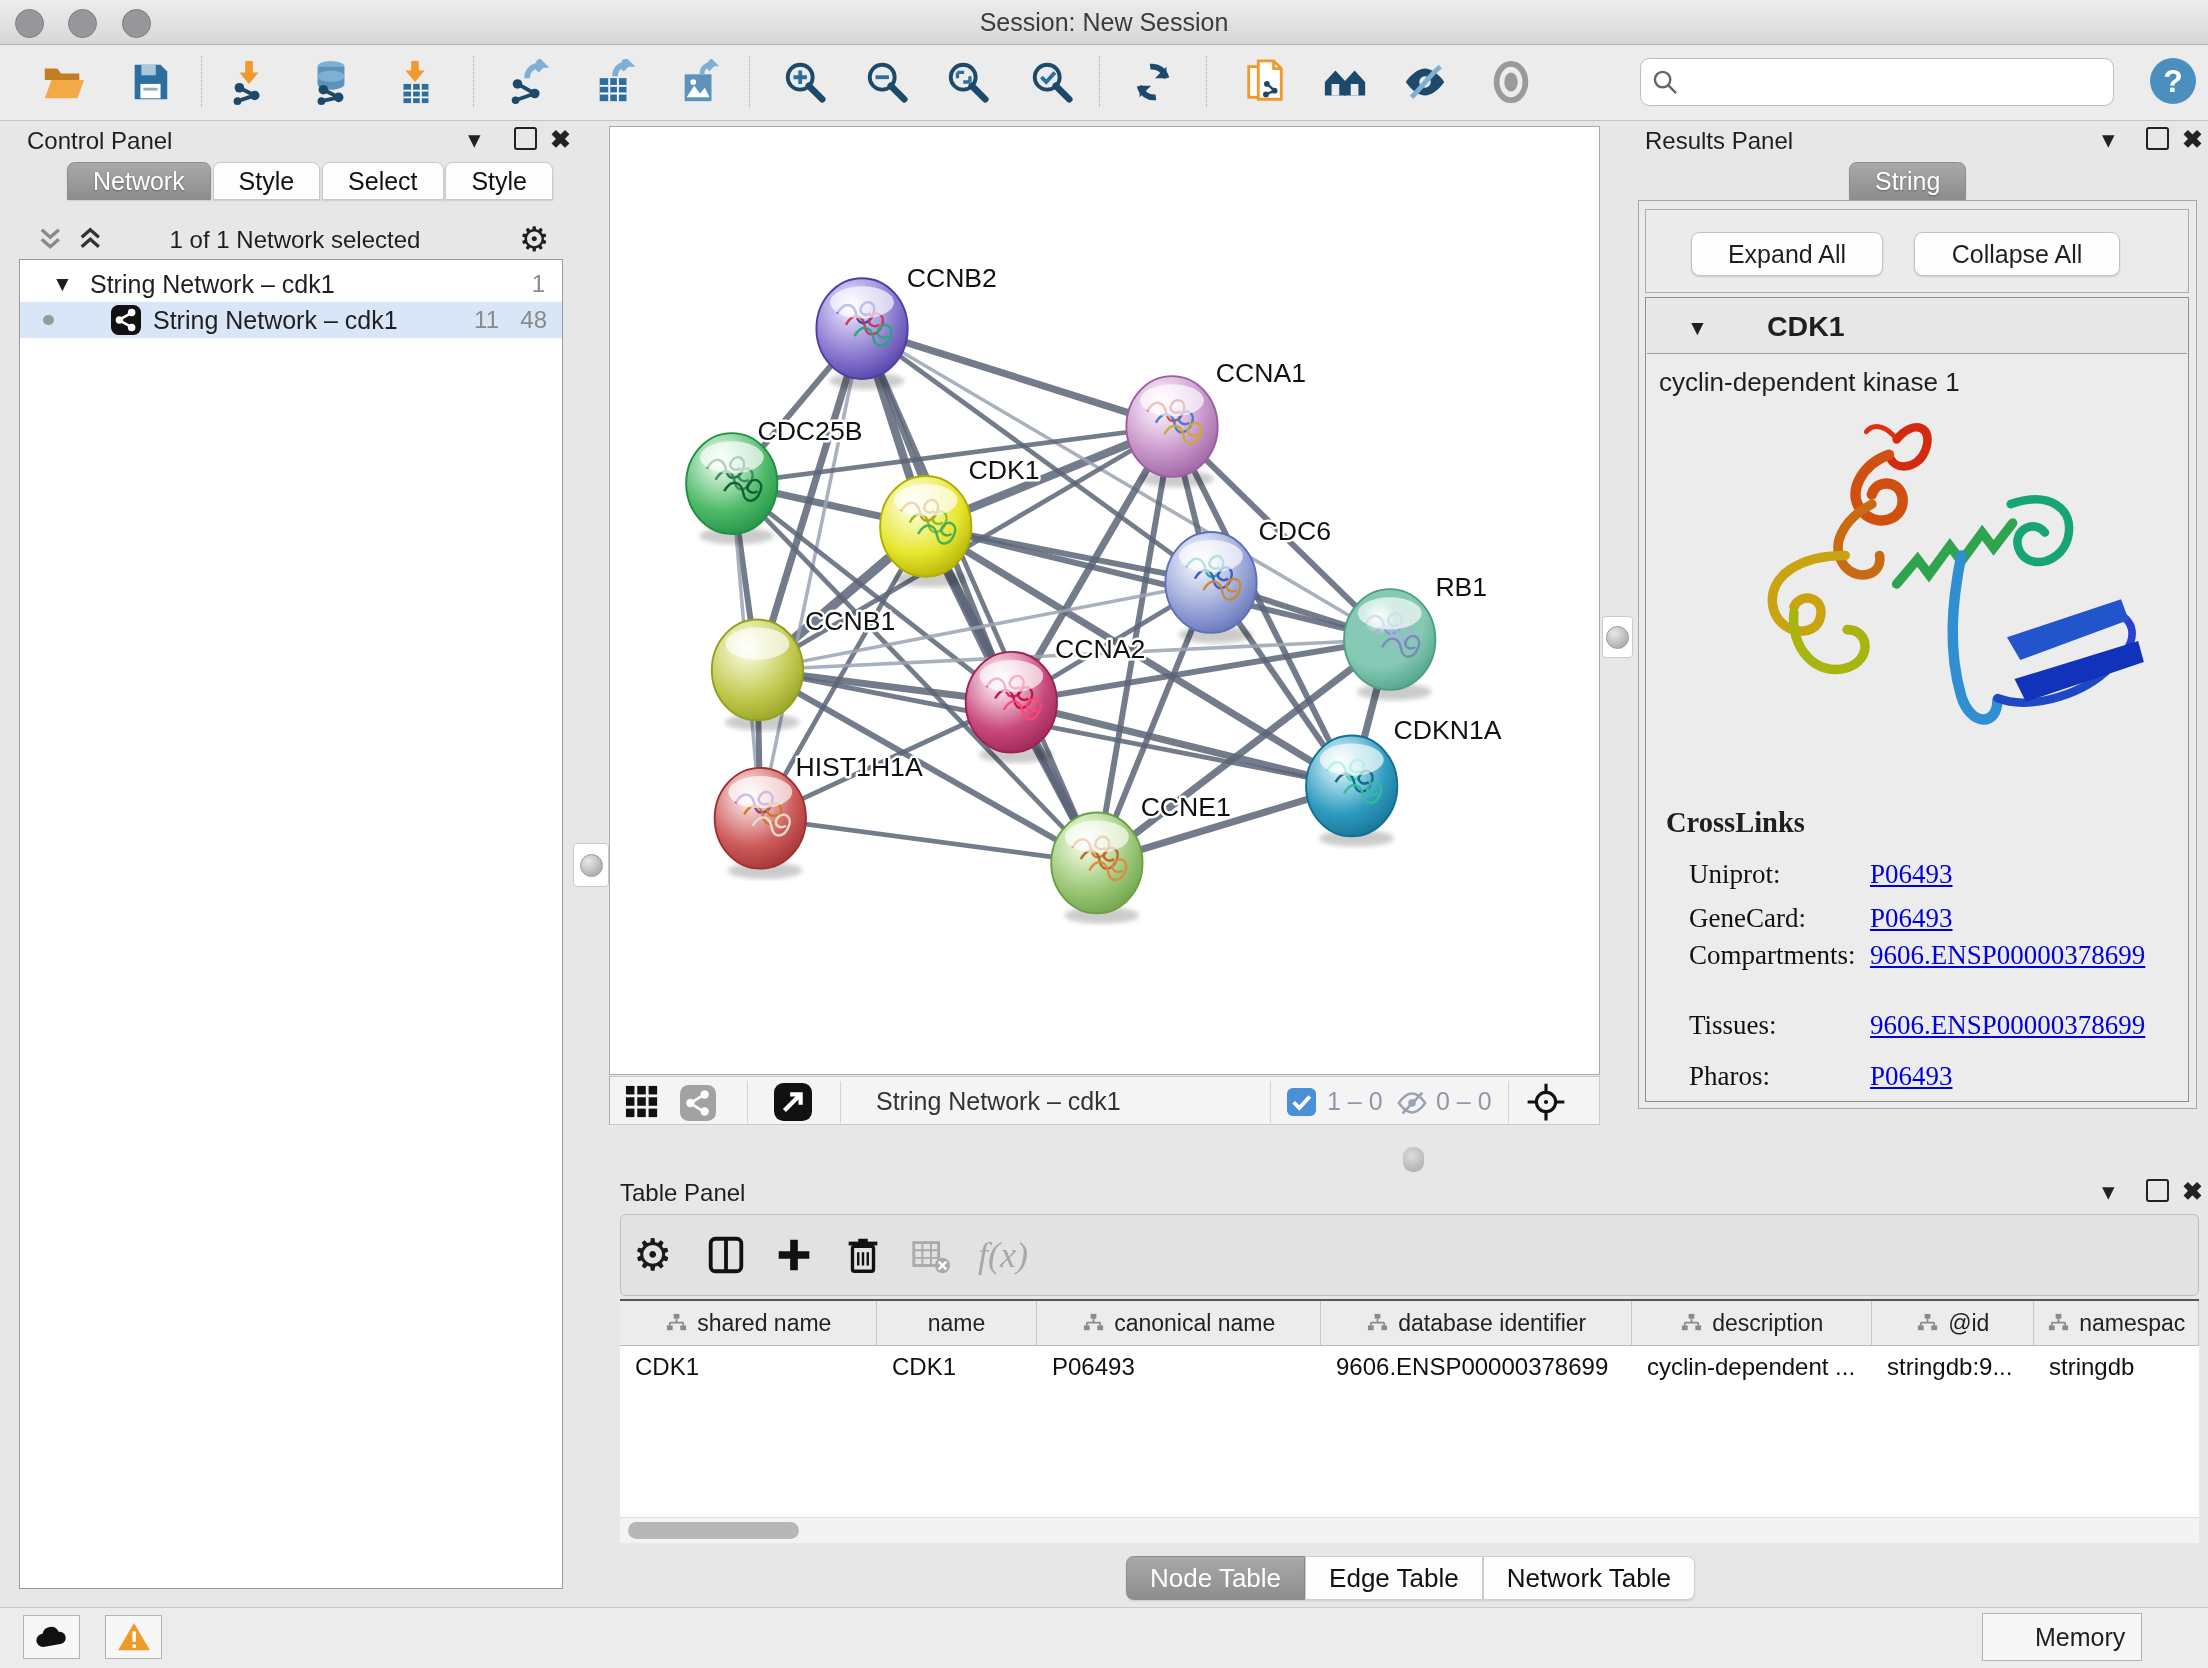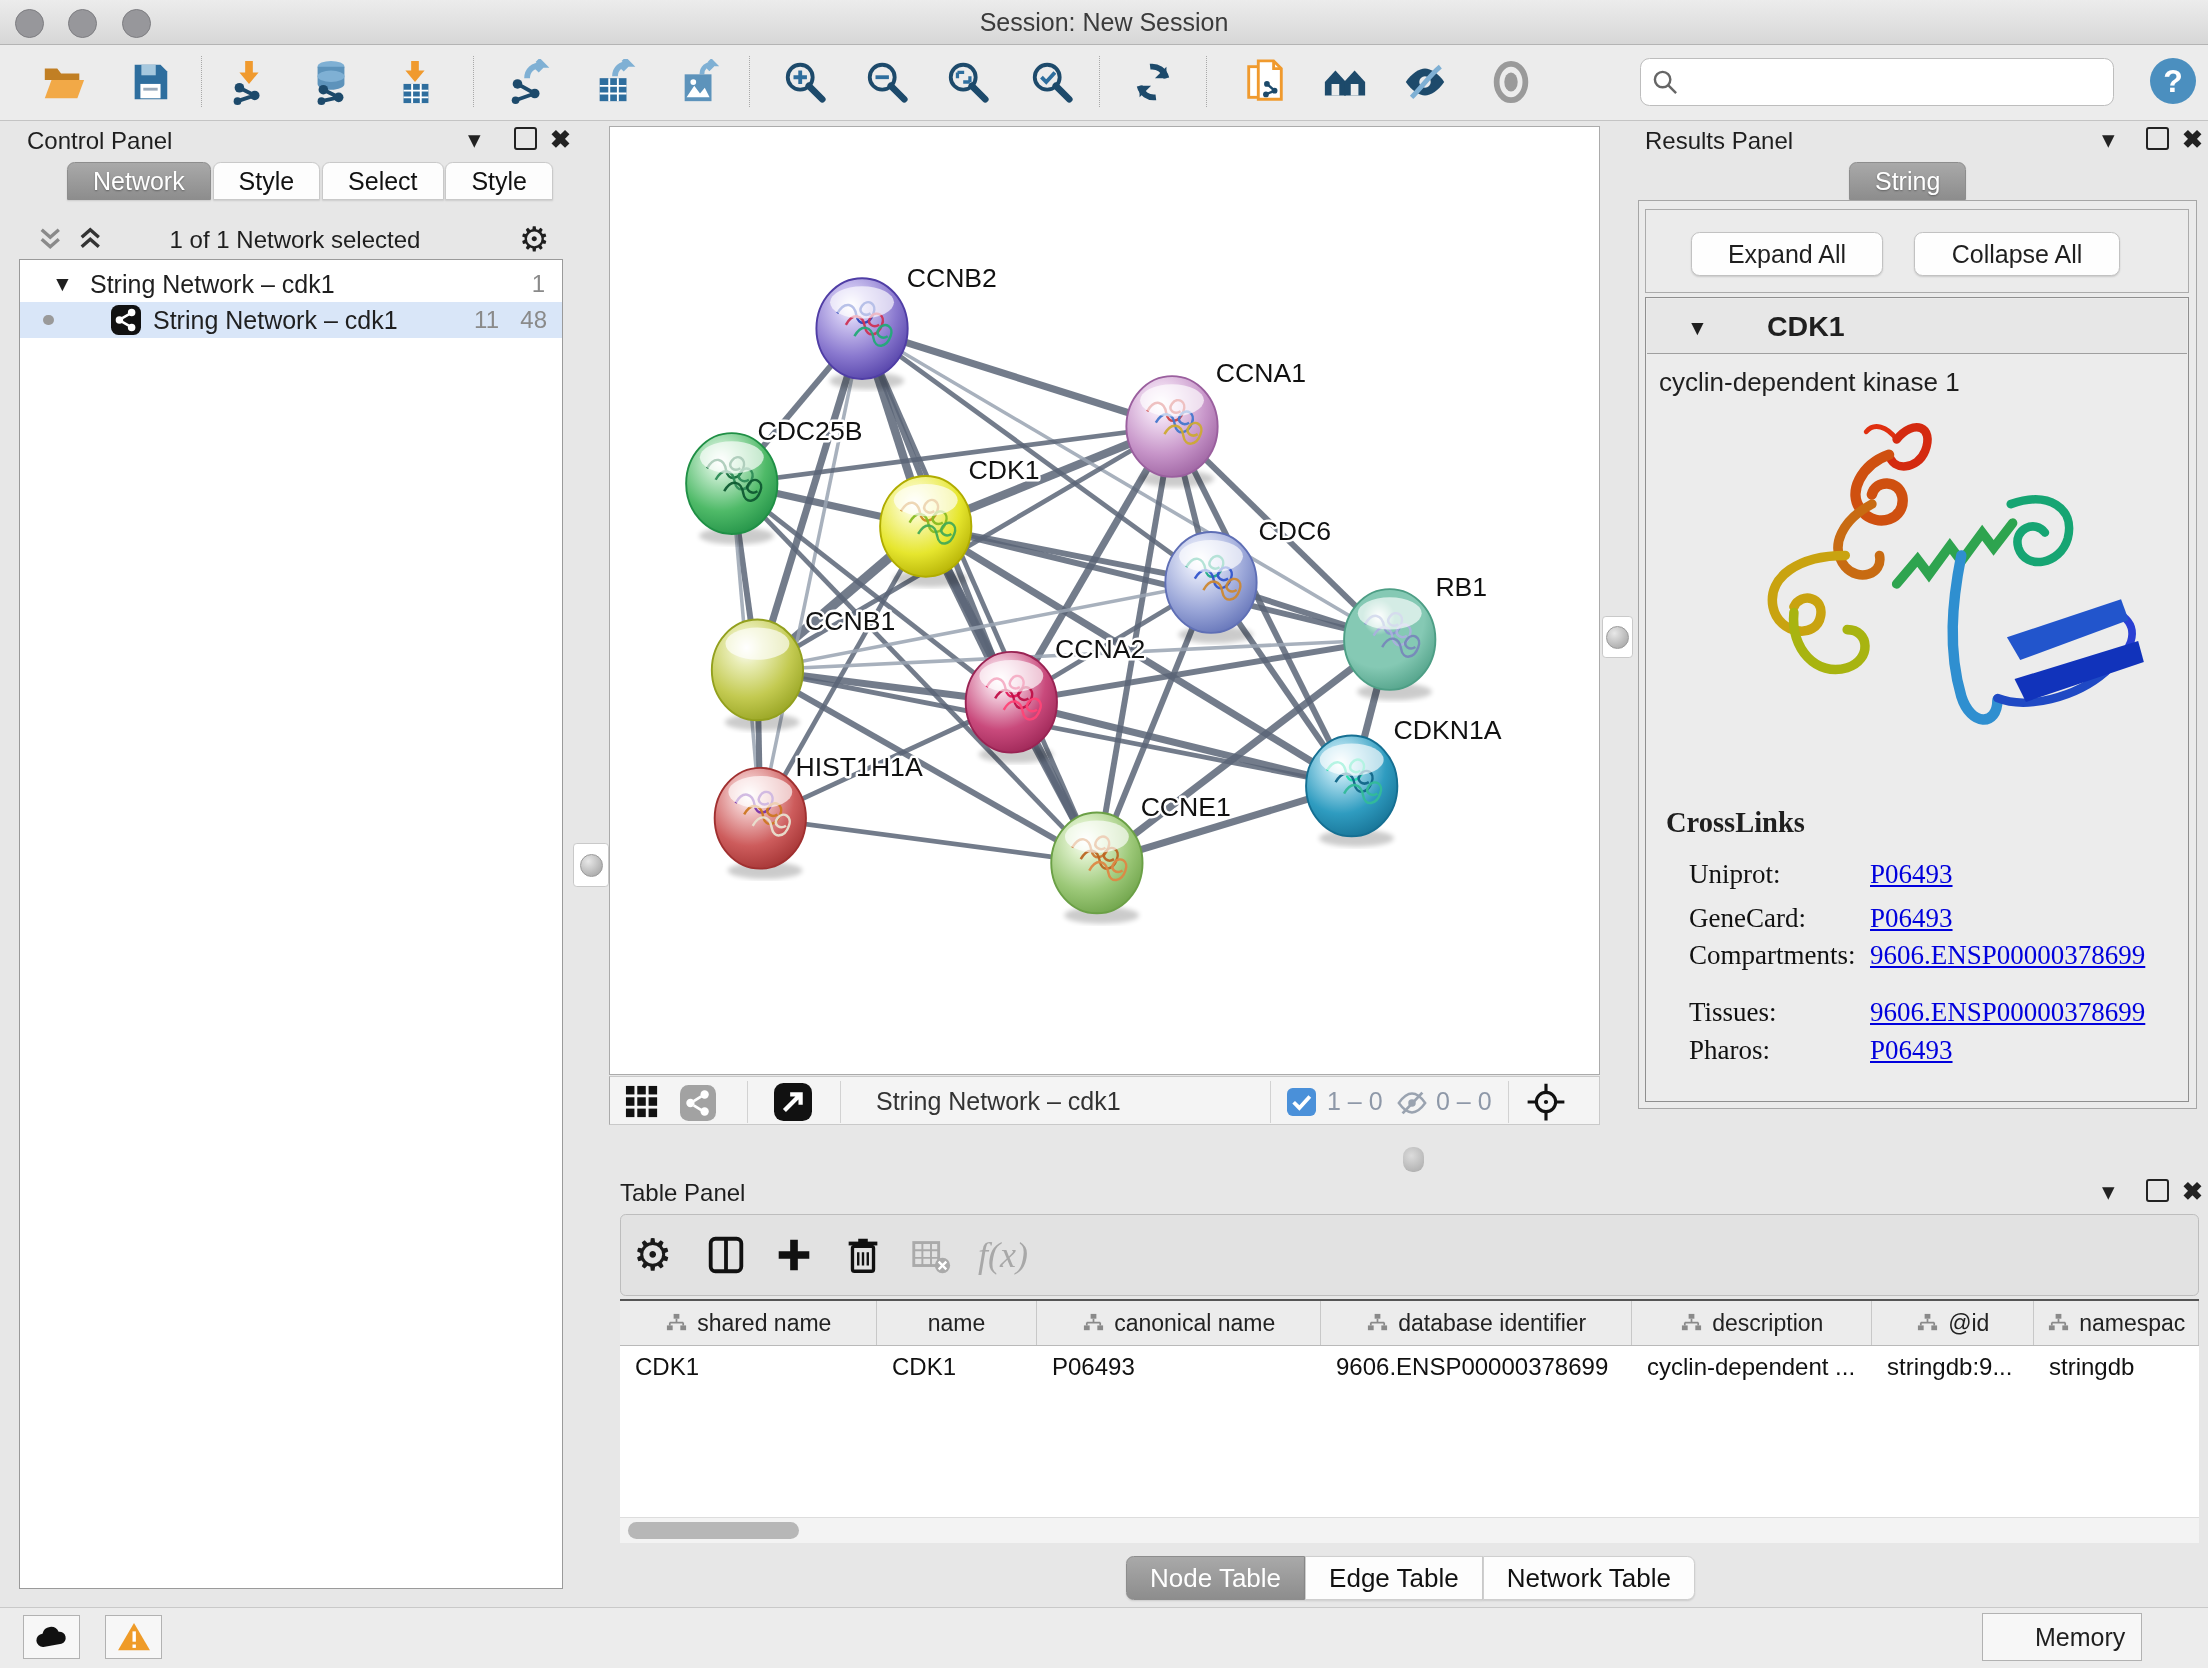--- a/index.html
+++ b/index.html
@@ -659,21 +659,21 @@
         <a class="serif xl-link" style="color: rgb(0, 0, 221);">P06493</a>
       </div>
       <div style="display: flex; height: 44px; align-items: center;">
         <span class="serif xl-label" style="width: 181px;">GeneCard:</span>
         <a class="serif xl-link" style="color: rgb(0, 0, 221);">P06493</a>
       </div>
       <div style="display: flex; height: 44px; align-items: flex-start;">
         <span class="serif xl-label" style="width: 181px;">Compartments:</span>
         <a class="serif xl-link" style="color: rgb(0, 0, 221);">9606.ENSP00000378699</a>
       </div>
-      <div style="display: flex; height: 44px; align-items: flex-end;">
+      <div style="display: flex; height: 44px; align-items: flex-start; margin-top: 26px;">
         <span class="serif xl-label" style="width: 181px;">Tissues:</span>
         <a class="serif xl-link" style="color: rgb(0, 0, 221);">9606.ENSP00000378699</a>
       </div>
       <div style="display: flex; height: 44px; align-items: center;">
         <span class="serif xl-label" style="width: 181px;">Pharos:</span>
         <a class="serif xl-link" style="color: rgb(0, 0, 221);">P06493</a>
       </div>
     </div>
 
   <div class="abs panel-title" style="left:620px;top:1179px">Table Panel</div>

